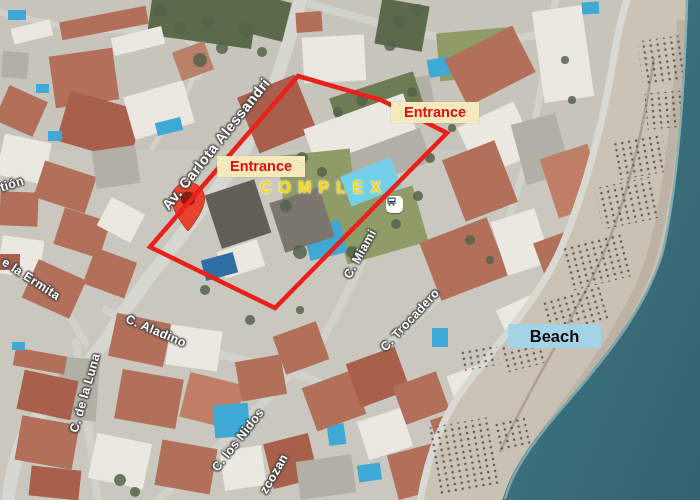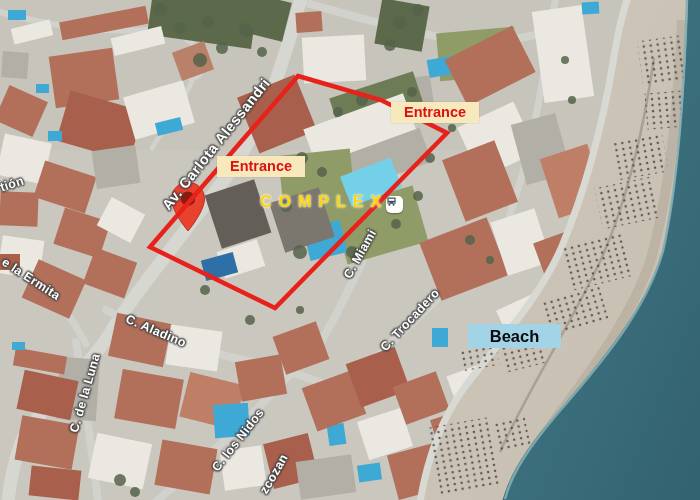--- a/index.html
+++ b/index.html
@@ -16,21 +16,21 @@
     background:var(--c-entrance-bg,#f7e9bc);
     color:var(--c-entrance-text,#dd1210);
     font-weight:bold;font-size:14.5px;line-height:21px;
     width:88px;height:21px;text-align:center;
     box-shadow:0 0 1px rgba(120,90,30,.4);
   }
   .beach-label{
     background:var(--c-beach-bg,#a3d3e6);
     color:var(--c-beach-text,#0a0a0a);
     font-weight:bold;font-size:16.5px;
-    width:93px;height:24px;
+    width:93px;height:24px;margin-left:40px;
   }
   .complex-label{
     color:var(--c-complex-text,#ffd400);
     font-weight:bold;font-size:16px;letter-spacing:7px;
     text-shadow:0 0 2px rgba(255,255,255,.95),0 0 3px rgba(255,255,255,.7);
     white-space:nowrap;
   }
   .street{
     position:absolute;z-index:8;color:#fff;font-weight:700;font-size:12.5px;
     white-space:nowrap;letter-spacing:.3px;
@@ -248,21 +248,21 @@
       <rect x="5.5" y="6" width="13" height="4.5" fill="#fff"></rect>
       <rect x="5" y="13.8" width="3" height="1.8" fill="#fff"></rect>
       <rect x="16" y="13.8" width="3" height="1.8" fill="#fff"></rect>
       <circle cx="7.5" cy="19" r="2.2" fill="#3e4b5b"></circle>
       <circle cx="16.5" cy="19" r="2.2" fill="#3e4b5b"></circle>
     </svg>
   </div>
 
   <div class="abslabel entrance" style="left:217px;top:156px;">Entrance</div>
   <div class="abslabel entrance" style="left:391px;top:102px;">Entrance</div>
-  <div class="abslabel complex-label" style="left:260px;top:193px;">COMPLEX</div>
+  <div class="abslabel complex-label" style="left:260px;top:179px;">COMPLEX</div>
   <div class="abslabel beach-label" style="left:468px;top:324px;">Beach</div>
 
   <div class="street avenue" style="left:216px;top:144px;transform:translate(-50%,-50%) rotate(-51.5deg);">Av. Carlota Alessandri</div>
   <div class="street" style="left:156px;top:331px;transform:translate(-50%,-50%) rotate(23deg);">C. Aladino</div>
   <div class="street" style="left:85px;top:393px;transform:translate(-50%,-50%) rotate(-74deg);">C. de la Luna</div>
   <div class="street" style="left:31px;top:279px;transform:translate(-50%,-50%) rotate(33deg);">e la Ermita</div>
   <div class="street" style="left:12px;top:184px;transform:translate(-50%,-50%) rotate(-18deg);">tión</div>
   <div class="street" style="left:238px;top:440px;transform:translate(-50%,-50%) rotate(-52deg);">C. los Nidos</div>
   <div class="street" style="left:274px;top:474px;transform:translate(-50%,-50%) rotate(-60deg);">zcozan</div>
   <div class="street" style="left:360px;top:254px;transform:translate(-50%,-50%) rotate(-61deg);">C. Miami</div>

